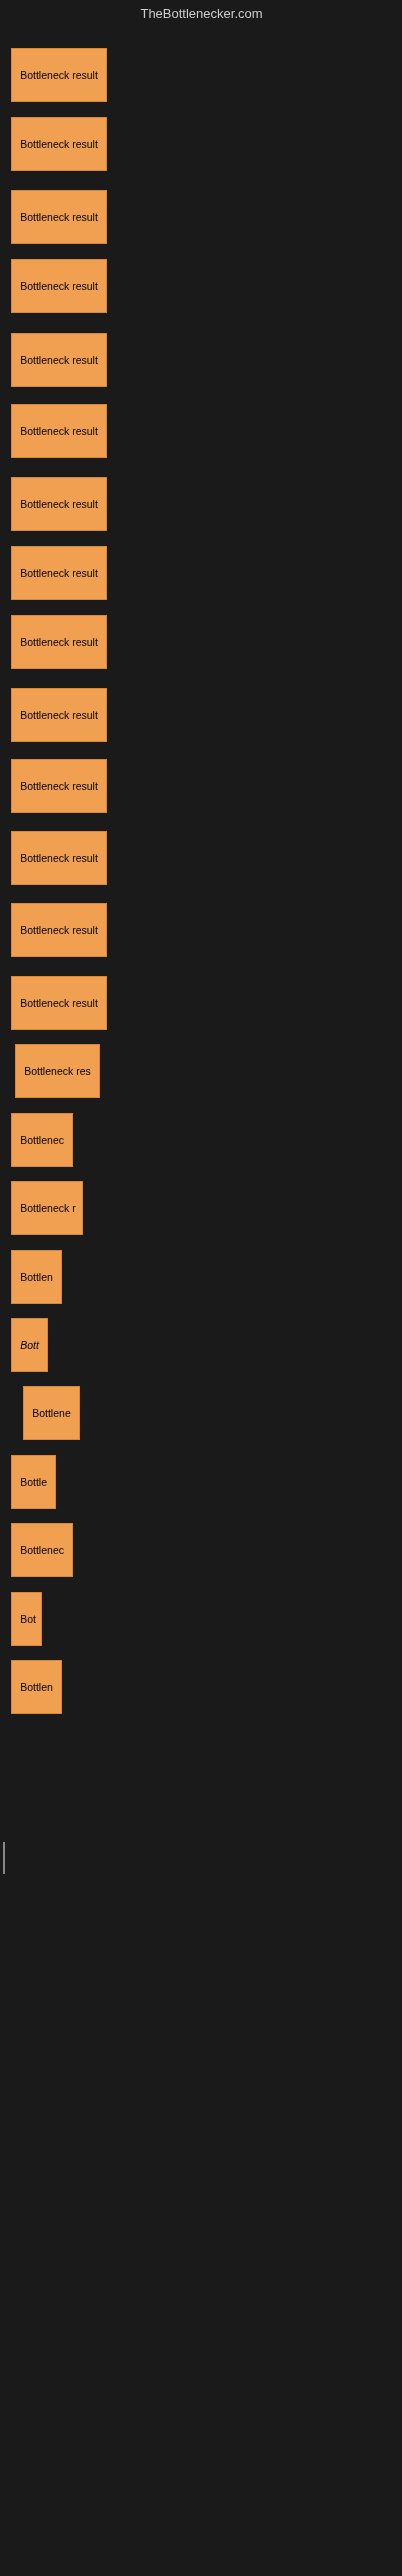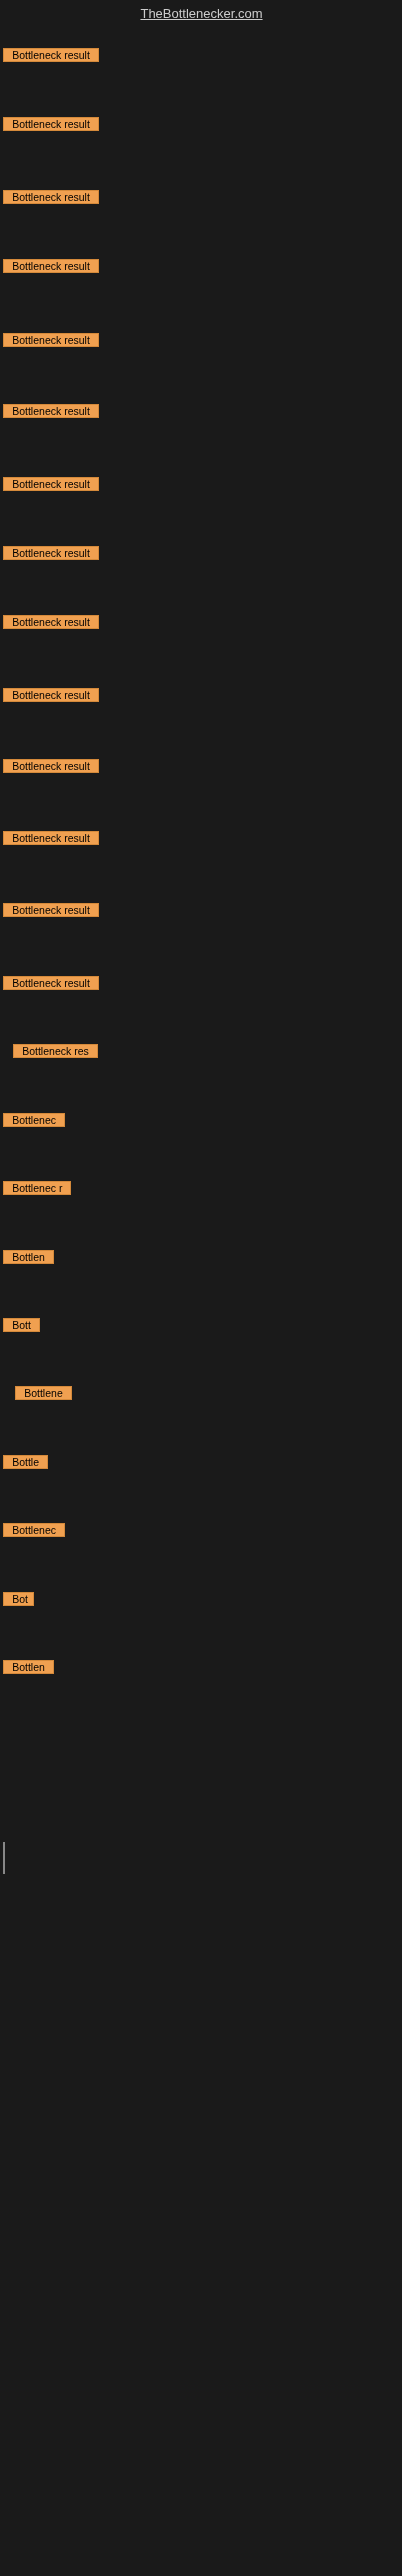--- a/index.html
+++ b/index.html
@@ -15,38 +15,38 @@
       font-family: Arial, sans-serif;
       position: relative;
     }
 
     .site-title {
       text-align: center;
       color: #cccccc;
       font-size: 13px;
       padding: 6.4px 0 9.7px 0;
       background-color: #1a1a1a;
-      text-decoration: underline;
     }
 
     .bottleneck-item {
       margin: 0 0 4.8px 0;
       padding: 3.2px 0 3.2px 0;
     }
 
     .bottleneck-badge {
       display: inline-block;
       background-color: #f0a050;
       color: #000000;
       font-size: 10.5px;
       font-weight: normal;
-      padding: 0 8px;
+      padding: 20px 8px;
       border: 0.8px solid #d4893a;
       white-space: nowrap;
       overflow: hidden;
+      margin-left: 8px;
     }
 
     .items-container {
       padding: 0 3.2px;
     }
 
     .cursor-line {
       width: 1.6px;
       height: 32px;
       background-color: #888888;
@@ -74,25 +74,25 @@
       <div class="bottleneck-item" style="position: absolute; top: 299px; left: 0px;"><div class="bottleneck-badge" style="max-width: 105px;">Bottleneck result</div></div>
       <div class="bottleneck-item" style="position: absolute; top: 370px; left: 0px;"><div class="bottleneck-badge" style="max-width: 105px;">Bottleneck result</div></div>
       <div class="bottleneck-item" style="position: absolute; top: 443px; left: 0px;"><div class="bottleneck-badge" style="max-width: 105px;">Bottleneck result</div></div>
       <div class="bottleneck-item" style="position: absolute; top: 512px; left: 0px;"><div class="bottleneck-badge" style="max-width: 105px;">Bottleneck result</div></div>
       <div class="bottleneck-item" style="position: absolute; top: 581px; left: 0px;"><div class="bottleneck-badge" style="max-width: 105px;">Bottleneck result</div></div>
       <div class="bottleneck-item" style="position: absolute; top: 654px; left: 0px;"><div class="bottleneck-badge" style="max-width: 105px;">Bottleneck result</div></div>
       <div class="bottleneck-item" style="position: absolute; top: 725px; left: 0px;"><div class="bottleneck-badge" style="max-width: 105px;">Bottleneck result</div></div>
       <div class="bottleneck-item" style="position: absolute; top: 797px; left: 0px;"><div class="bottleneck-badge" style="max-width: 105px;">Bottleneck result</div></div>
       <div class="bottleneck-item" style="position: absolute; top: 869px; left: 0px;"><div class="bottleneck-badge" style="max-width: 105px;">Bottleneck result</div></div>
       <div class="bottleneck-item" style="position: absolute; top: 942px; left: 0px;"><div class="bottleneck-badge" style="max-width: 105px;">Bottleneck result</div></div>
-      <div class="bottleneck-item" style="position: absolute; top: 1010px; left: 10px;"><div class="bottleneck-badge" style="max-width: 89px;">Bottleneck res</div></div>
+      <div class="bottleneck-item" style="position: absolute; top: 1010px; left: 4px;"><div class="bottleneck-badge" style="max-width: 89px;">Bottleneck res</div></div>
       <div class="bottleneck-item" style="position: absolute; top: 1079px; left: 0px;"><div class="bottleneck-badge" style="max-width: 63px;">Bottlenec</div></div>
-      <div class="bottleneck-item" style="position: absolute; top: 1147px; left: 0px;"><div class="bottleneck-badge" style="max-width: 72px;">Bottlenec r</div></div>
+      <div class="bottleneck-item" style="position: absolute; top: 1147px; left: 0px;"><div class="bottleneck-badge" style="max-width: 72px;">Bottleneck r</div></div>
       <div class="bottleneck-item" style="position: absolute; top: 1216px; left: 0px;"><div class="bottleneck-badge" style="max-width: 55px;">Bottlen</div></div>
-      <div class="bottleneck-item" style="position: absolute; top: 1284px; left: 0px;"><div class="bottleneck-badge" style="max-width: 37px;">Bott</div></div>
+      <div class="bottleneck-item" style="position: absolute; top: 1284px; left: 0px;"><div class="bottleneck-badge" style="max-width: 37px; font-style: italic;">Bott</div></div>
       <div class="bottleneck-item" style="position: absolute; top: 1352px; left: 12px;"><div class="bottleneck-badge" style="max-width: 58px;">Bottlene</div></div>
       <div class="bottleneck-item" style="position: absolute; top: 1421px; left: 0px; text-align: center;"><div class="bottleneck-badge" style="max-width: 47px;">Bottle</div></div>
       <div class="bottleneck-item" style="position: absolute; top: 1489px; left: 0px;"><div class="bottleneck-badge" style="max-width: 63px;">Bottlenec</div></div>
       <div class="bottleneck-item" style="position: absolute; top: 1558px; left: 0px; text-align: right;"><div class="bottleneck-badge" style="max-width: 31px;">Bot</div></div>
       <div class="bottleneck-item" style="position: absolute; top: 1626px; left: 0px;"><div class="bottleneck-badge" style="max-width: 55px;">Bottlen</div></div>
     </div>
   </div>
 
 <div class="spacer"></div>
 <div class="cursor-line"></div>

